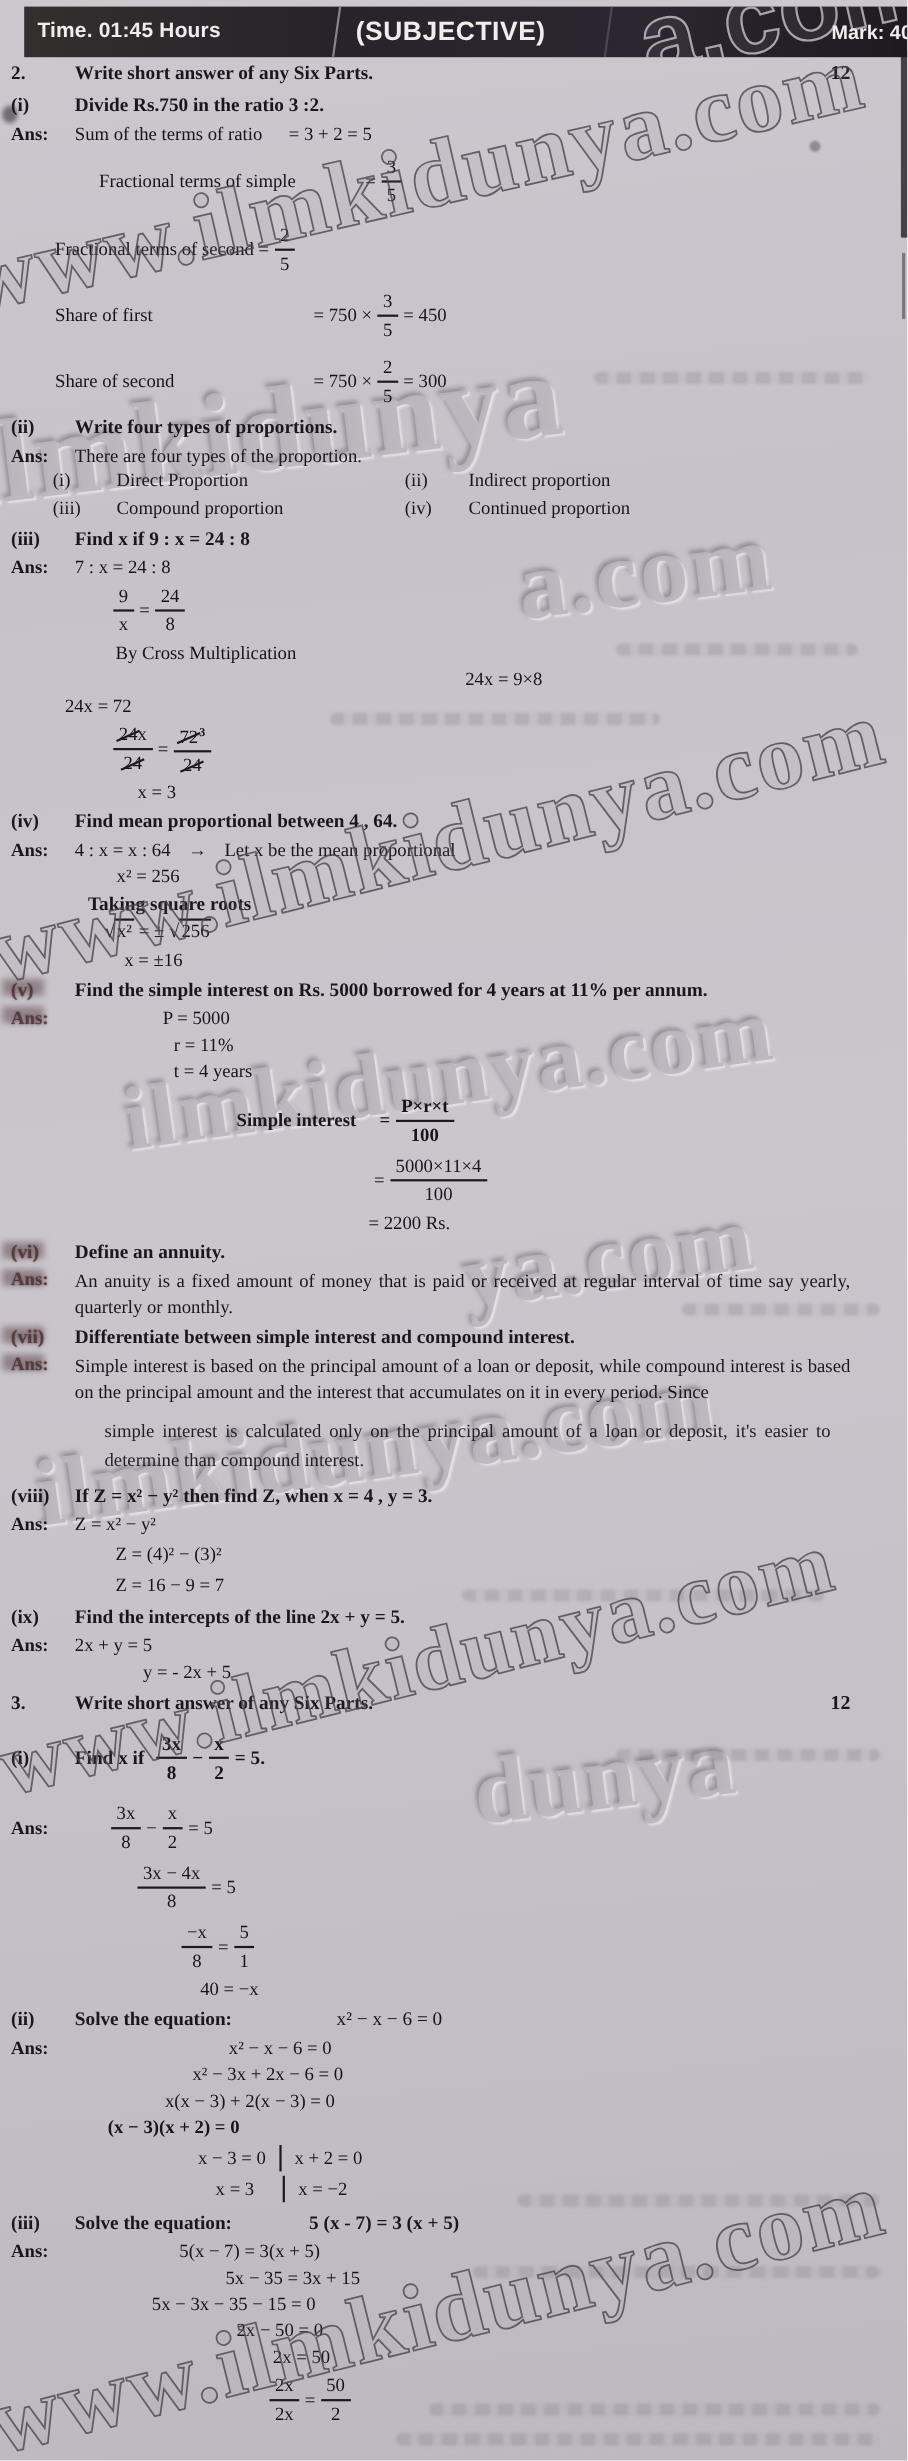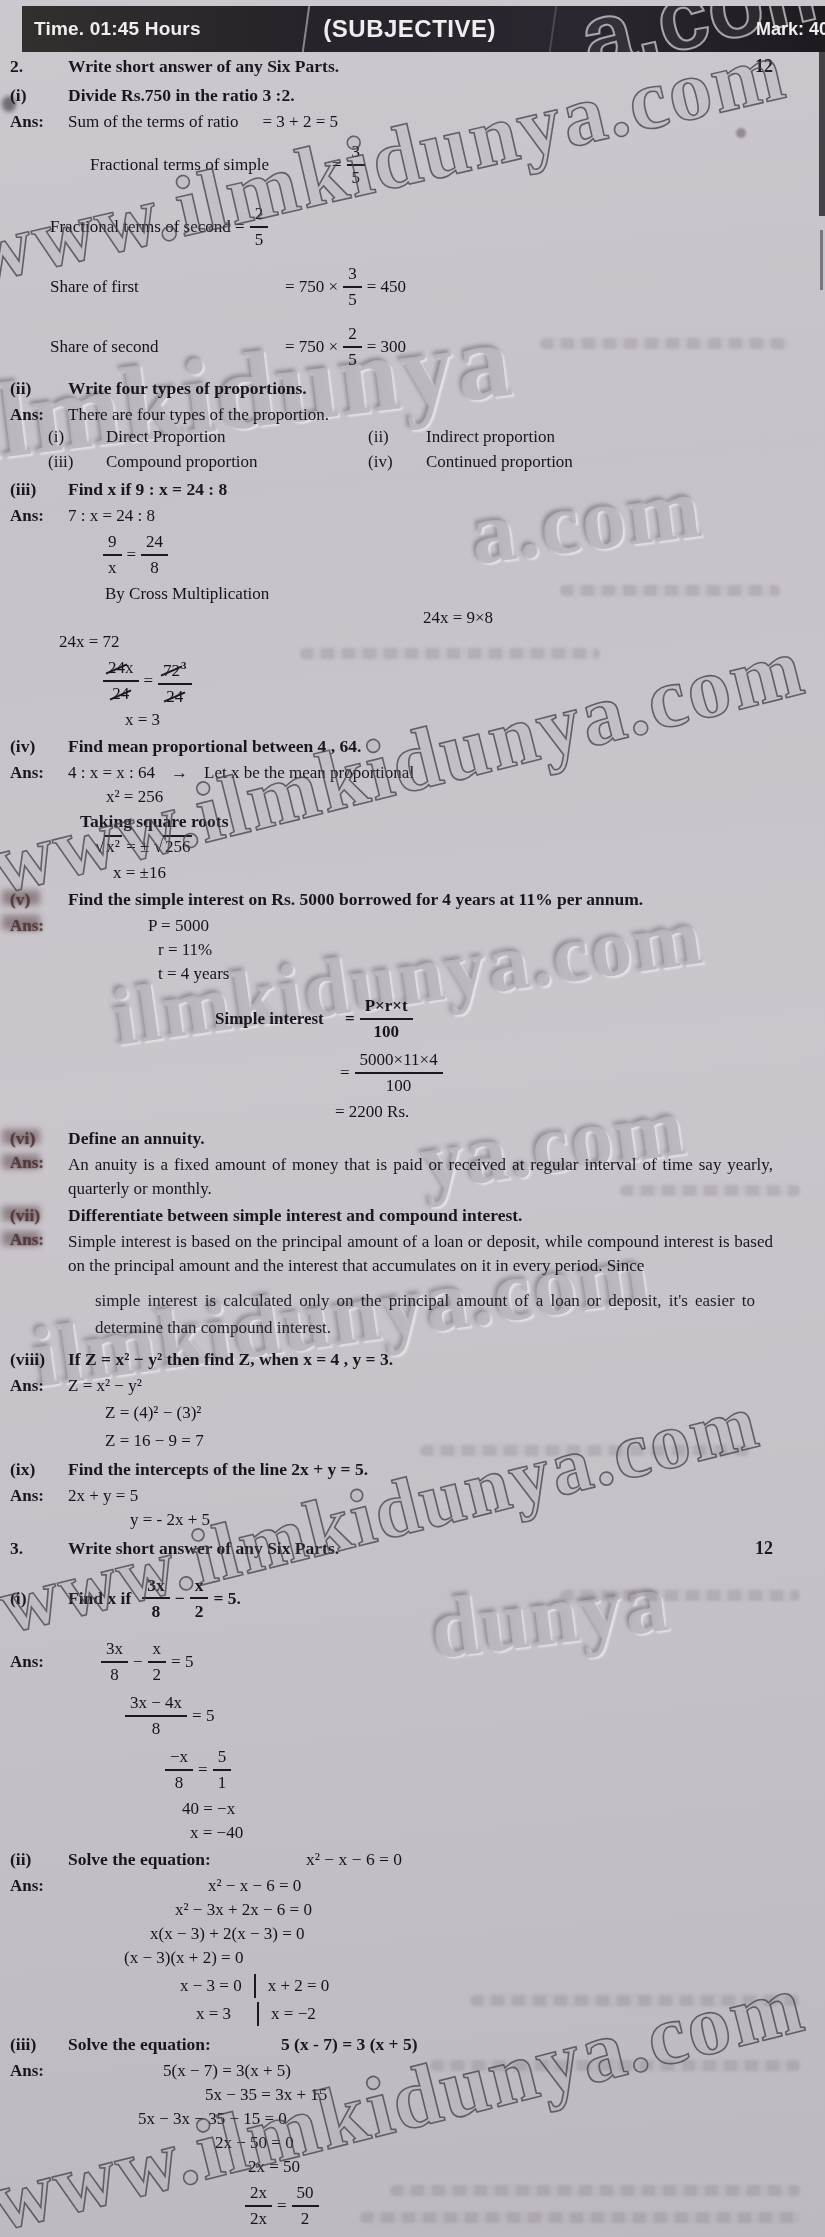--- a/index.html
+++ b/index.html
@@ -346,34 +346,33 @@
           <span class="n">−x</span>
           <span class="d">8</span>
         </span>
       <span class="math">=</span>
       <span class="fr math">
           <span class="n">5</span>
           <span class="d">1</span>
         </span>
     </div>
     <div class="t math" style="margin-left:172px;">40 = −x</div>
-    <div class="t math" style="margin-left:180px;">x = −40</div>
 
     <div class="qrow">
       <span class="lbl qt">(ii)</span>
       <span class="qt">Solve the equation:</span>
       <span class="qt math" style="margin-left:95px;font-weight:normal;">x² − x − 6 = 0</span>
     </div>
     <div class="row t">
       <span class="lbl">Ans:</span>
       <span class="math" style="margin-left:140px;">x² − x − 6 = 0</span>
     </div>
     <div class="t math" style="margin-left:165px;">x² − 3x + 2x − 6 = 0</div>
     <div class="t math" style="margin-left:140px;">x(x − 3) + 2(x − 3) = 0</div>
-    <div class="t math" style="margin-left:114px;">(x − 3)(x + 2) = 0</div>
+    <div class="t math" style="margin-left:88px;font-weight:bold;">(x − 3)(x + 2) = 0</div>
     <div class="t" style="margin-left:170px;margin-top:4px;">
       <span class="pair math">
           <span class="pl">x − 3 = 0</span>
           <span class="pr">x + 2 = 0</span>
         </span>
     </div>
     <div class="t" style="margin-left:186px;margin-top:4px;">
       <span class="pair math">
           <span class="pl" style="padding-right:26px;">x = 3</span>
           <span class="pr">x = −2</span>

